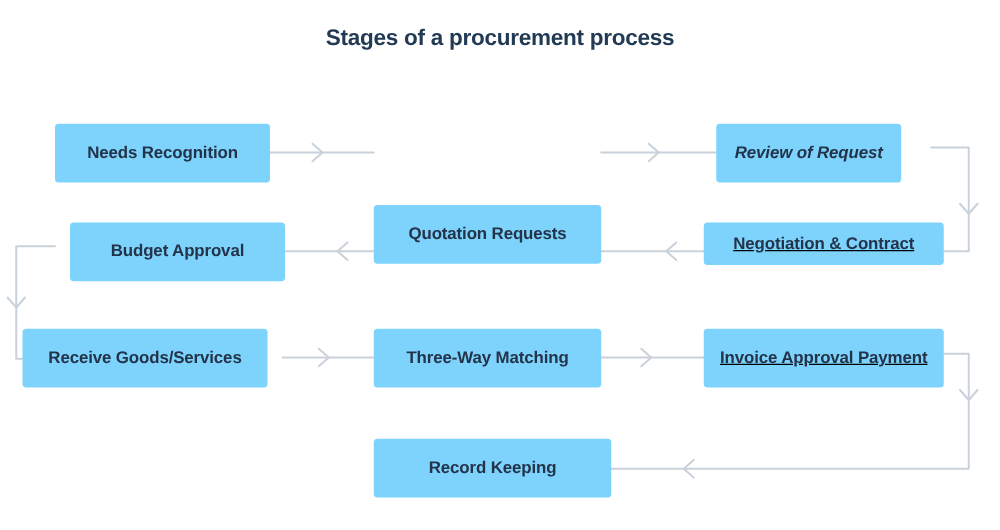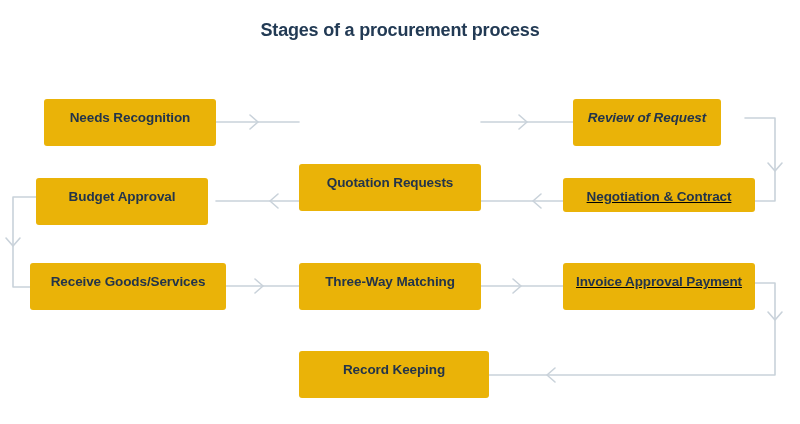--- a/index.html
+++ b/index.html
@@ -34,23 +34,24 @@
     width: 800px;
     text-align: center;
     font-size: 18px;
     font-weight: bold;
     color: #223a54;
     letter-spacing: -0.2px;
     font-family: "Liberation Sans", sans-serif;
   }
   .node {
     position: absolute;
-    background: #eab308;
+    background: #7dd3fc;
     border-radius: 3px;
     display: flex;
+    align-items: center;
     justify-content: center;
     box-sizing: border-box;
     padding: 12px 6px;
   }
   .node-label {
     font-size: 13.5px;
     font-weight: bold;
     color: #23344a;
     text-align: center;
     line-height: 1.1;
@@ -120,33 +121,33 @@
 
   <div class="node" style="left:44px; top:99px; width:172px; height:47px;">
     <span class="node-label">Needs Recognition</span>
   </div>
 
 
   <div class="node" style="left:573px; top:99px; width:148px; height:47px;font-style:italic;">
     <span class="node-label">Review of Request</span>
   </div>
 
-  <div class="node" style="left:36px; top:178px; width:172px; height:47px;">
+  <div class="node" style="left:56px; top:178px; width:172px; height:47px;">
     <span class="node-label">Budget Approval</span>
   </div>
 
   <div class="node" style="left:299px; top:164px; width:182px; height:47px;">
     <span class="node-label">Quotation Requests</span>
   </div>
 
   <div class="node" style="left:563px; top:178px; width:192px; height:34px;text-decoration:underline;">
     <span class="node-label">Negotiation &amp; Contract</span>
   </div>
 
-  <div class="node" style="left:30px; top:263px; width:196px; height:47px;">
+  <div class="node" style="left:18px; top:263px; width:196px; height:47px;">
     <span class="node-label">Receive Goods/Services</span>
   </div>
 
   <div class="node" style="left:299px; top:263px; width:182px; height:47px;">
     <span class="node-label">Three-Way Matching</span>
   </div>
 
   <div class="node" style="left:563px; top:263px; width:192px; height:47px;text-decoration:underline;">
     <span class="node-label">Invoice Approval Payment</span>
   </div>

